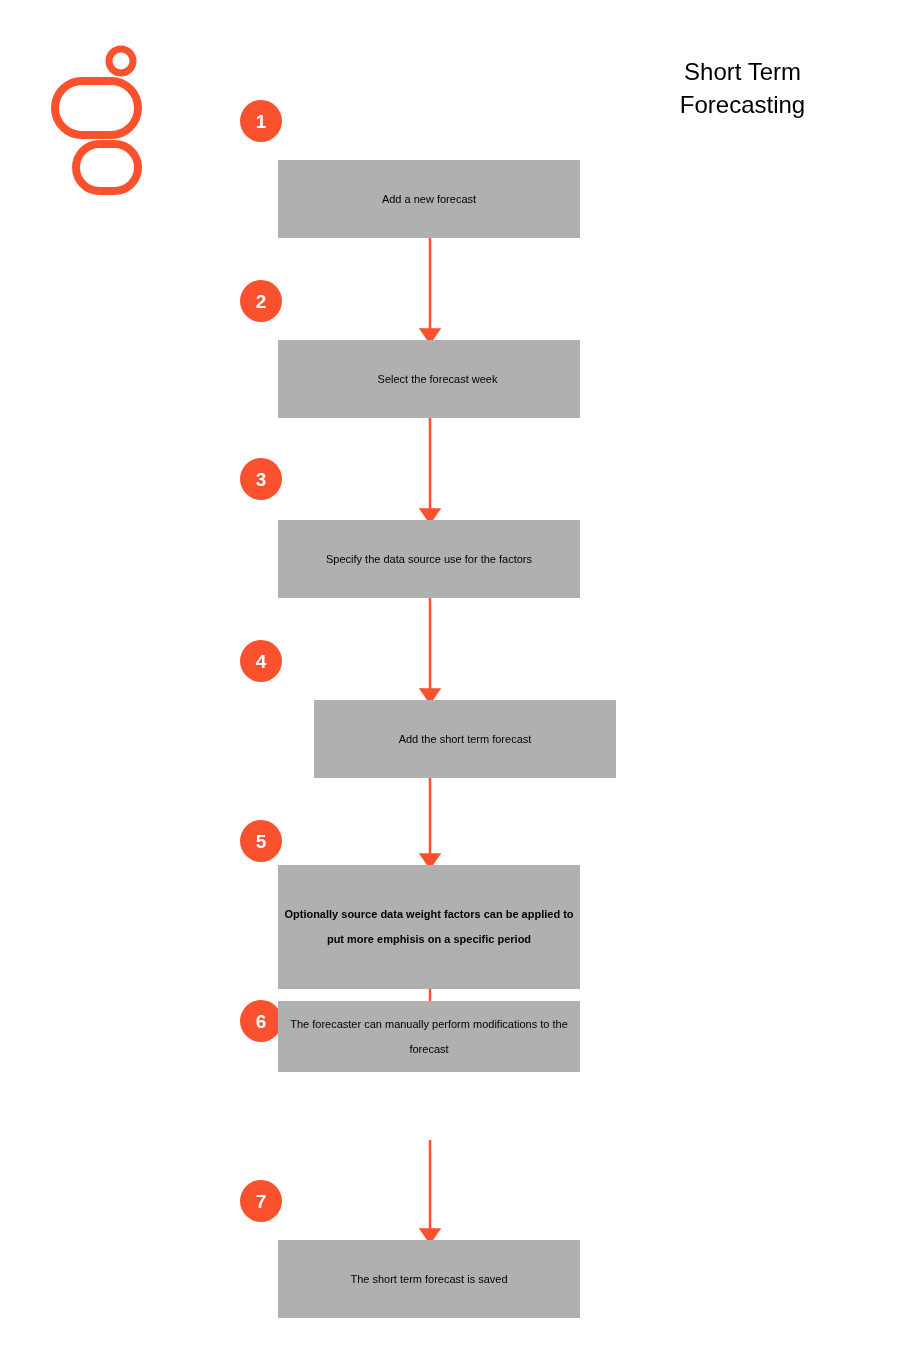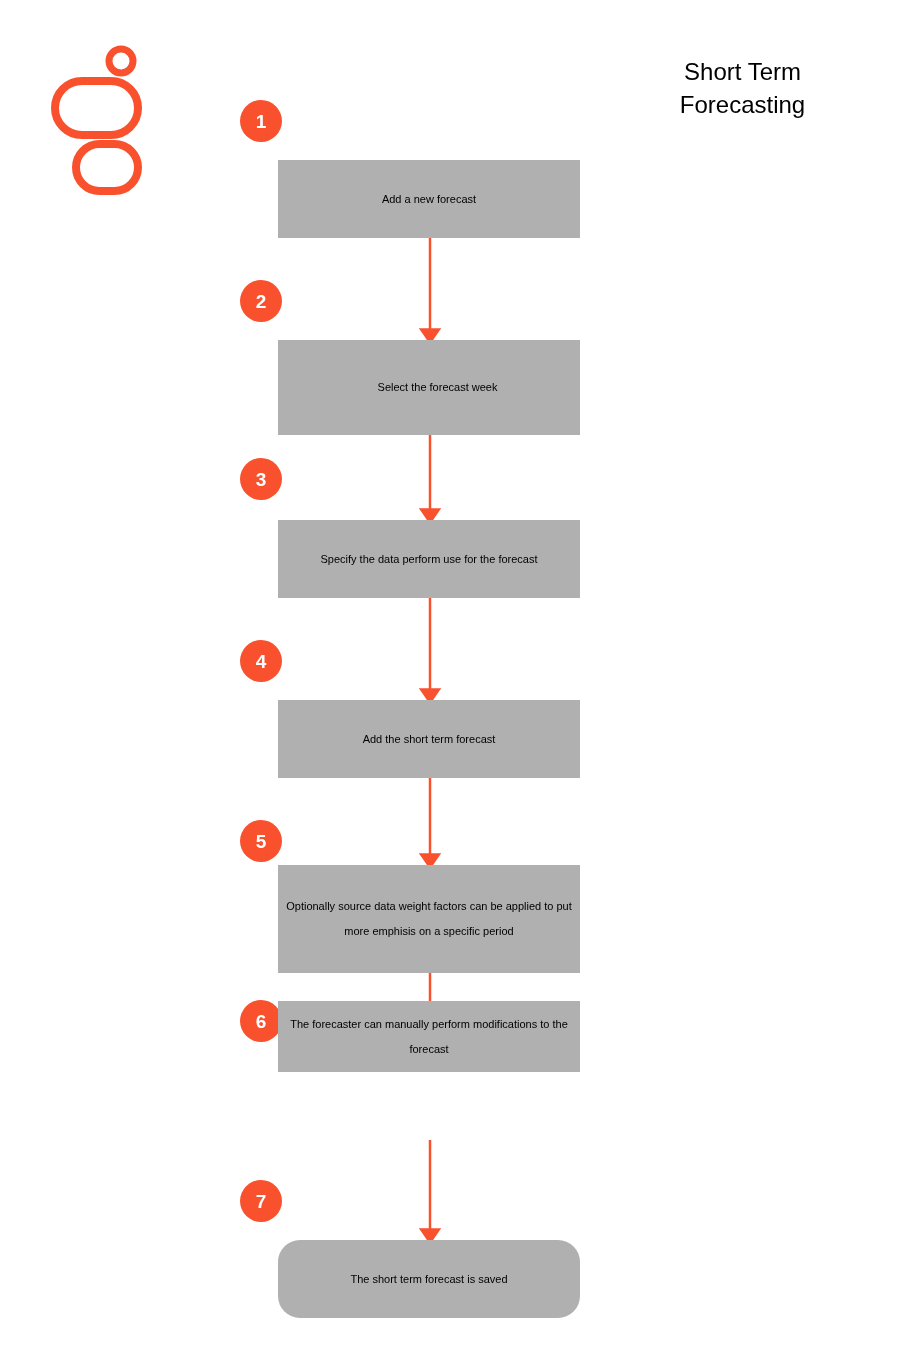--- a/index.html
+++ b/index.html
@@ -132,53 +132,53 @@
 
   <div class="step">
     <div class="badge" style="top:100px;">1</div>
     <div class="box" style="top:160px; height:78px;">
       <span>Add a new forecast</span>
     </div>
   </div>
 
   <div class="step">
     <div class="badge" style="top:280px;">2</div>
-    <div class="box" style="top:340px; height:95px;padding-left:23px;">
+    <div class="box" style="top:340px; height:78px;padding-left:23px;">
       <span>Select the forecast week</span>
     </div>
   </div>
 
   <div class="step">
     <div class="badge" style="top:458px;">3</div>
     <div class="box" style="top:520px; height:78px;">
-      <span>Specify the data perform use for the forecast</span>
+      <span>Specify the data source use for the factors</span>
     </div>
   </div>
 
   <div class="step">
     <div class="badge" style="top:640px;">4</div>
-    <div class="box" style="top:700px; height:78px;">
+    <div class="box" style="top:700px; height:78px;margin-left:36px;">
       <span>Add the short term forecast</span>
     </div>
   </div>
 
   <div class="step">
     <div class="badge" style="top:820px;">5</div>
-    <div class="box" style="top:865px; height:108px;">
+    <div class="box" style="top:865px; height:124px;font-weight:bold;">
       <span>Optionally source data weight factors can be applied to put more emphisis on a specific period</span>
     </div>
   </div>
 
   <div class="step">
     <div class="badge" style="top:1000px;">6</div>
     <div class="box" style="top:1001px; height:71px;">
       <span>The forecaster can manually perform modifications to the forecast</span>
     </div>
   </div>
 
   <div class="step">
     <div class="badge" style="top:1180px;">7</div>
-    <div class="box" style="top:1240px; height:78px;border-radius:22px;">
+    <div class="box" style="top:1240px; height:78px;">
       <span>The short term forecast is saved</span>
     </div>
   </div>
 
 </div>
 
 </body></html>

